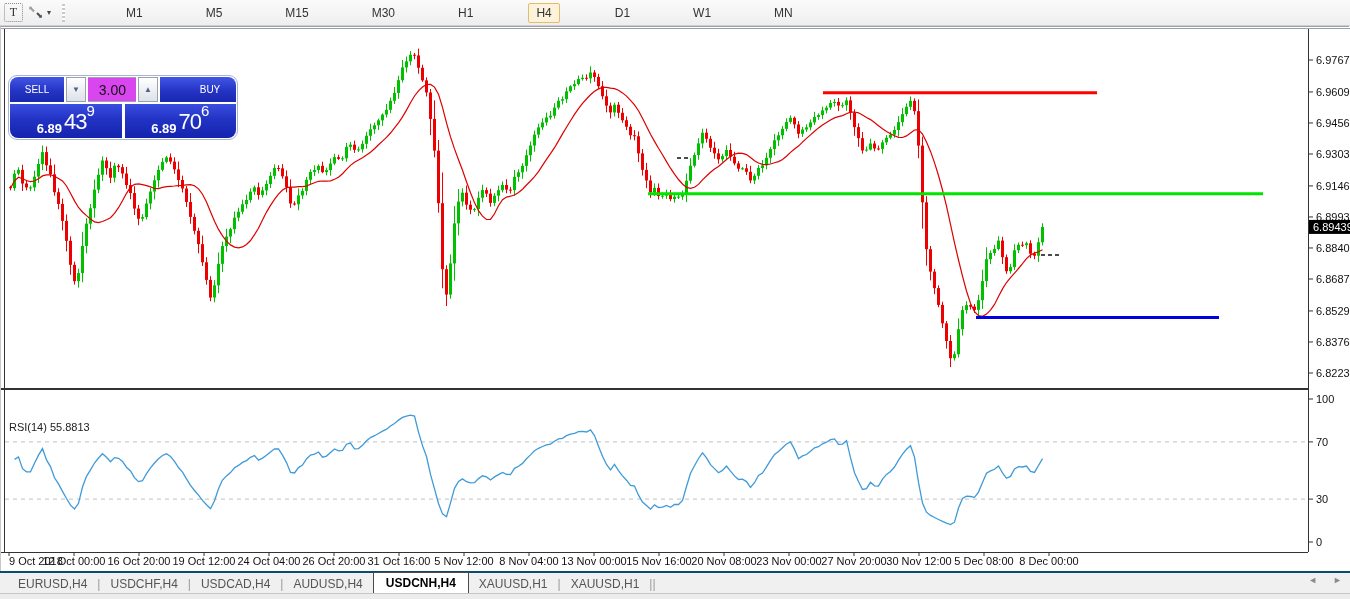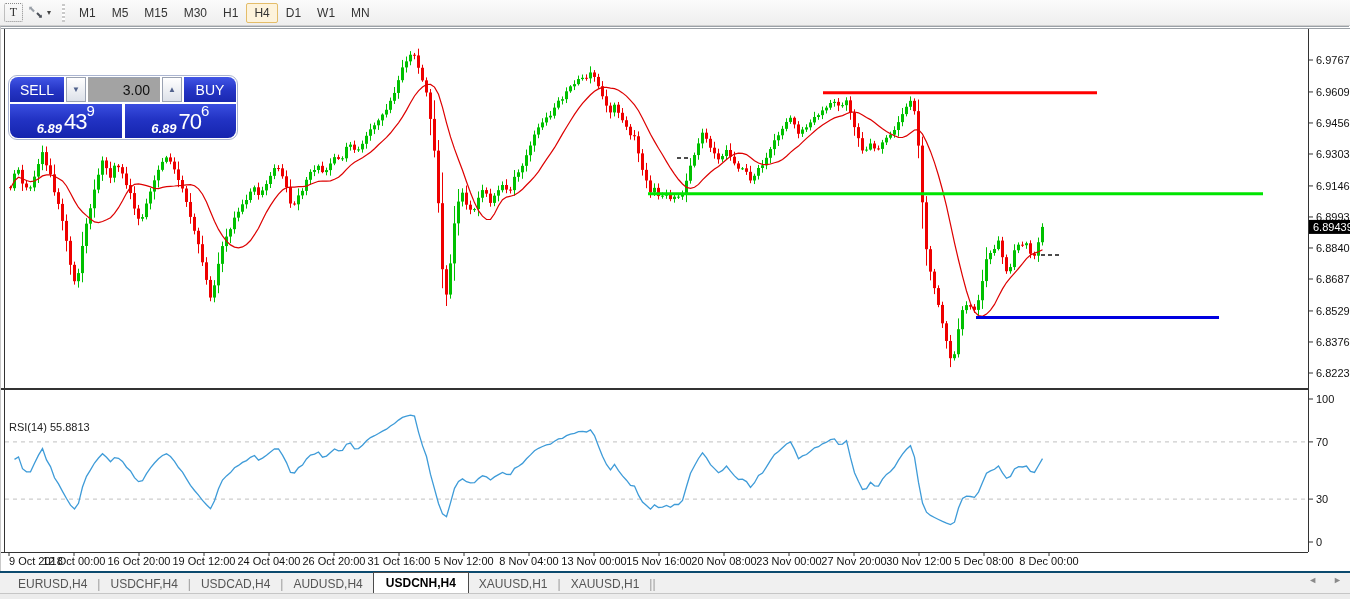--- a/index.html
+++ b/index.html
@@ -11,50 +11,50 @@
            display:flex;align-items:center;}
   .tool-btn{height:19px;min-width:19px;margin:0 1px;display:flex;align-items:center;justify-content:center;
             font-size:12px;color:#333;border:1px solid transparent;border-radius:2px;box-sizing:border-box;}
   #text-tool{border:1px dotted #8a8a8a;margin-left:4px;font-family:"Liberation Serif",serif;}
   #objects-tool{position:relative;width:20px;}
   #objects-tool .a1{position:absolute;left:2px;top:0px;font-size:9px;color:#9aa0a8;}
   #objects-tool .a2{position:absolute;right:1px;bottom:1px;font-size:9px;color:#4a4f57;}
   .caret{font-size:8px;color:#444;margin:0 3px 0 1px;}
   .grip{width:3px;height:18px;margin:0 6px 0 8px;
         background:repeating-linear-gradient(#c9c9c9 0 2px,#ffffff 2px 4px);}
-  .tf-btn{padding:2px 7px;font-size:12px;color:#333;border:1px solid transparent;border-radius:2px;cursor:default;}
+  .tf-btn{padding:2px 7px;font-size:12px;color:#333;border:1px solid transparent;border-radius:2px;cursor:default;margin-left:47px;}
   .tf-btn.active{background:#fdf3dc;border:1px solid #e4bd69;}
   
   #chart-window{position:absolute;left:0;top:26px;width:1348px;height:572px;background:#fff;
                 border-top:1px solid #9aa0a6;border-left:1px solid #c9c9c9;}
   #chart-svg{position:absolute;left:0;top:0;}
   #chart-title{position:absolute;left:12px;top:32px;font-size:12px;color:#111;white-space:nowrap;}
   #chart-title .tri{font-size:8px;margin-right:6px;color:#222;}
   #chart-title .ohlc{margin-left:8px;}
   #rsi-label{position:absolute;left:8px;top:394px;font-size:11px;color:#222;}
   
   #trade-panel{position:absolute;left:7px;top:48px;width:226px;background:#fff;
                border:1px solid #aab4d0;border-radius:9px;padding:1px;}
   #tp-row1{display:flex;height:25px;gap:2px;}
-  .tp-btn{flex:0 0 54px;display:flex;align-items:center;justify-content:center;color:#fff;font-size:14px;
+  .tp-btn{flex:0 0 54px;display:flex;align-items:center;justify-content:center;color:#fff;font-size:10px;
           background:linear-gradient(#4256e6,#2434c4 55%,#1a28b0);}
   #sell-btn{border-radius:8px 0 0 0;}
-  #buy-btn{flex:0 0 52px;border-radius:0 8px 0 0;}
+  #buy-btn{flex:0 0 52px;border-radius:0 8px 0 0;padding-left:24px;}
   .spin-btn{flex:0 0 20px;display:flex;align-items:center;justify-content:center;
             background:linear-gradient(#ffffff,#dde1e9);border:1px solid #9aa2b2;box-sizing:border-box;
             color:#51628c;font-size:8px;}
   #volume-field{flex:1;border:1px solid #9aa2b2;border-left:none;border-right:none;box-sizing:border-box;
-                background:#a3a3a3;font-size:14px;color:#111;text-align:right;padding-right:10px;
+                background:#d946ef;font-size:14px;color:#111;text-align:right;padding-right:10px;
                 display:flex;align-items:center;justify-content:flex-end;}
   #tp-row2{display:flex;height:34px;gap:3px;margin-top:2px;}
   .price-box{flex:1;display:flex;align-items:flex-end;justify-content:center;color:#fff;
              background:linear-gradient(#3a4ee0,#2233c4 45%,#1524ae);padding-bottom:1px;}
   #sell-price-box{border-radius:0 0 0 8px;}
   #buy-price-box{border-radius:0 0 8px 0;}
-  .p-small{font-size:13px;font-weight:bold;margin-right:2px;line-height:17px;font-style:italic;}
+  .p-small{font-size:13px;font-weight:bold;margin-right:2px;line-height:17px;}
   .p-big{font-size:22px;font-weight:400;line-height:30px;letter-spacing:-1px;}
   .p-sup{font-size:15px;line-height:12px;align-self:flex-start;margin-top:1px;}
   
   #tabbar{position:absolute;left:0;top:571px;width:1350px;height:22px;background:#f0f0f0;
           border-top:2px solid #0c4a6e;display:flex;align-items:center;font-size:12px;color:#555;}
   .tab{padding:2px 10px;white-space:nowrap;}
   .tab.active{background:#fff;border:1px solid #4a4a4a;border-bottom:none;color:#000;font-weight:bold;
               padding:3px 12px 4px 12px;margin-top:-2px;}
   .tab-sep{color:#9a9a9a;}
   #tab-scroll{position:absolute;right:8px;top:575px;display:flex;gap:16px;color:#8a8a8a;font-size:9px;}

